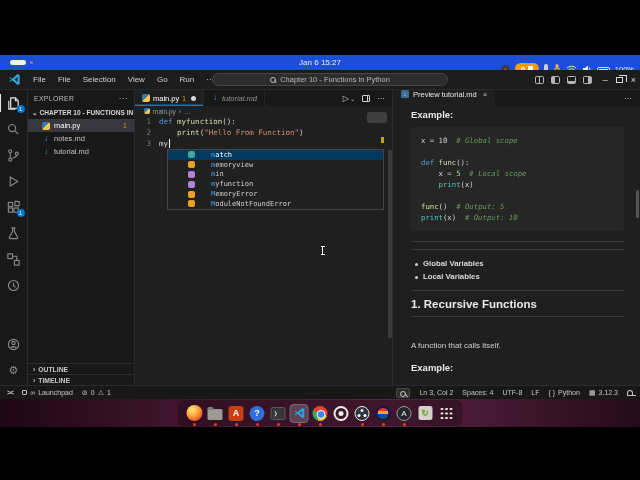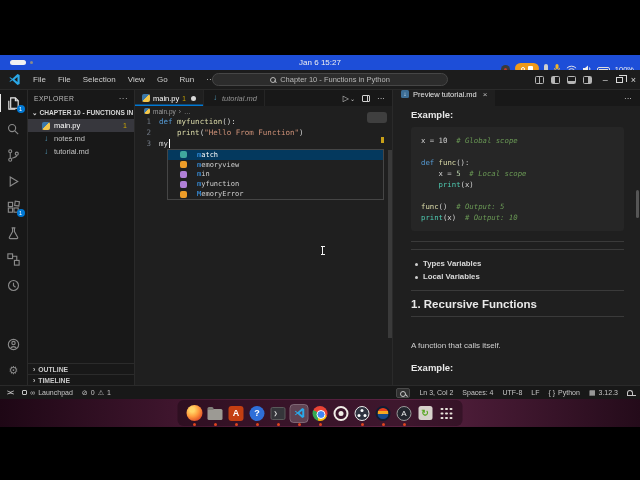--- a/index.html
+++ b/index.html
@@ -85,21 +85,21 @@
   .split-ic{width:8px;height:7px;border:1px solid #cfcfcf;border-radius:1px;position:relative}
   .split-ic::before{content:"";position:absolute;left:3.5px;top:0;bottom:0;width:1px;background:#cfcfcf}
   .breadcrumb{height:10px;display:flex;align-items:center;gap:3px;padding-left:9px;font-size:6.5px;color:#9d9d9d}
   .breadcrumb .pyicon{width:6px;height:6px}
   .codearea{font-family:"DejaVu Sans Mono","Liberation Mono",monospace;font-size:7.5px;line-height:11px;color:#d4d4d4}
   .cline{display:flex;white-space:pre}
   .lnum{width:24px;text-align:right;padding-right:8px;color:#6e7681;flex:none}
   .tok-kw{color:#569cd6}.tok-fn{color:#dcdcaa}.tok-str{color:#ce9178}.tok-pl{color:#d4d4d4}
   .caret{display:inline-block;width:1px;height:9px;background:#fff;vertical-align:-1.5px;margin-left:.5px}
   .suggest{position:absolute;left:32px;top:59px;width:217px;background:#202020;border:1px solid #454545;z-index:6;font-family:"DejaVu Sans Mono","Liberation Mono",monospace;font-size:7px}
-  .srow{display:flex;align-items:center;gap:10px;height:9.8px;padding:0 12px;color:#d0d0d0}
+  .srow{display:flex;align-items:center;gap:16px;height:9.8px;padding:0 20px;color:#d0d0d0}
   .srow.selected{background:#04395e;color:#fff}
   .sicon{width:7px;height:7px;border-radius:2px;flex:none}
   .sicon.keyword{background:#3fa89e}
   .sicon.class{background:#ee9d28}
   .sicon.function{background:#b180d7}
   .slabel{display:block}
   .slabel::first-letter{color:#3ba3ff}
   .ed-slider{position:absolute;right:5px;top:22px;width:20px;height:11px;background:#3f3f3f;border-radius:3px;z-index:4}
   .ed-mark{position:absolute;right:8px;top:47px;width:3px;height:6px;background:#c8a018;z-index:4}
   .ed-scroll{position:absolute;right:0;top:60px;width:4px;height:188px;background:#3a3a3a;z-index:4}
@@ -387,20 +387,24 @@
               <span class="slabel">min</span>
             </div>
           <div class="srow">
               <span class="sicon function"></span>
               <span class="slabel">myfunction</span>
             </div>
           <div class="srow">
               <span class="sicon class"></span>
               <span class="slabel">MemoryError</span>
             </div>
+          <div class="srow">
+              <span class="sicon class"></span>
+              <span class="slabel">ModuleNotFoundError</span>
+            </div>
         </div>
 
         <span class="ed-slider"></span>
         <span class="ed-mark"></span>
         <span class="ed-scroll"></span>
       </div>
 
       <div class="previewpanel">
         <div class="ptabbar">
           <div class="ptab">
@@ -409,21 +413,21 @@
             <span class="x">×</span>
           </div>
           <span class="more">···</span>
         </div>
         <div class="pcontent">
           <div class="pexample">Example:</div>
           <div class="pcode"><div><span class="tok-pl">x = </span><span class="tok-pl">10</span><span class="tok-cm">  # Global scope</span></div><div>&nbsp;</div><div><span class="tok-kw">def</span><span> </span><span class="tok-fn">func</span><span class="tok-pl">():</span></div><div><span class="tok-pl">    x = </span><span class="tok-num">5</span><span class="tok-cm">  # Local scope</span></div><div><span>    </span><span class="tok-bi">print</span><span class="tok-pl">(x)</span></div><div>&nbsp;</div><div><span class="tok-fn">func</span><span class="tok-pl">()</span><span class="tok-cm">  # Output: 5</span></div><div><span class="tok-bi">print</span><span class="tok-pl">(x)</span><span class="tok-cm">  # Output: 10</span></div></div>
           <hr class="phr">
           <hr class="phr">
           <ul class="pul">
-            <li>Types Variables</li>
+            <li>Global Variables</li>
             <li>Local Variables</li>
           </ul>
           <hr class="phr">
           <div class="phead">1. Recursive Functions</div>
           <hr class="phr">
           <div class="ptext">A function that calls itself.</div>
           <div class="pexample">Example:</div>
         </div>
         <span class="pv-scroll"></span>
       </div>

